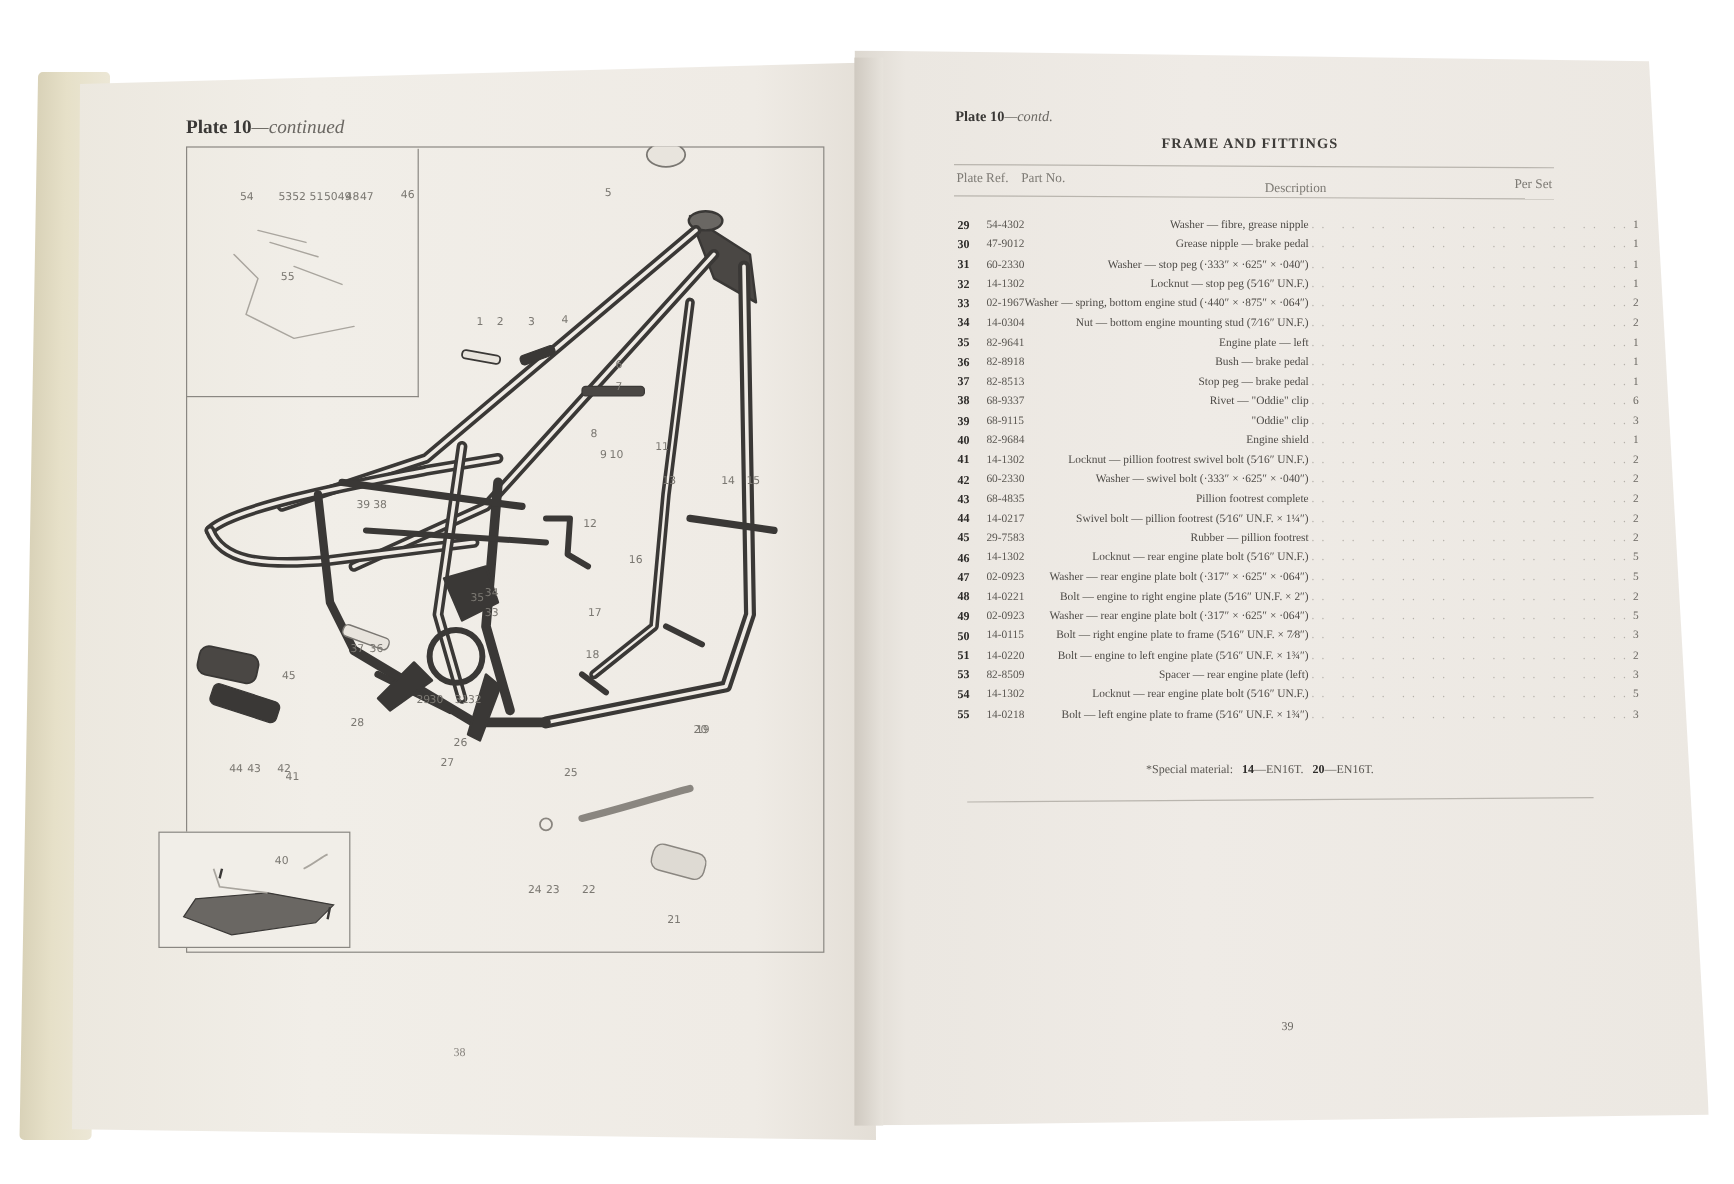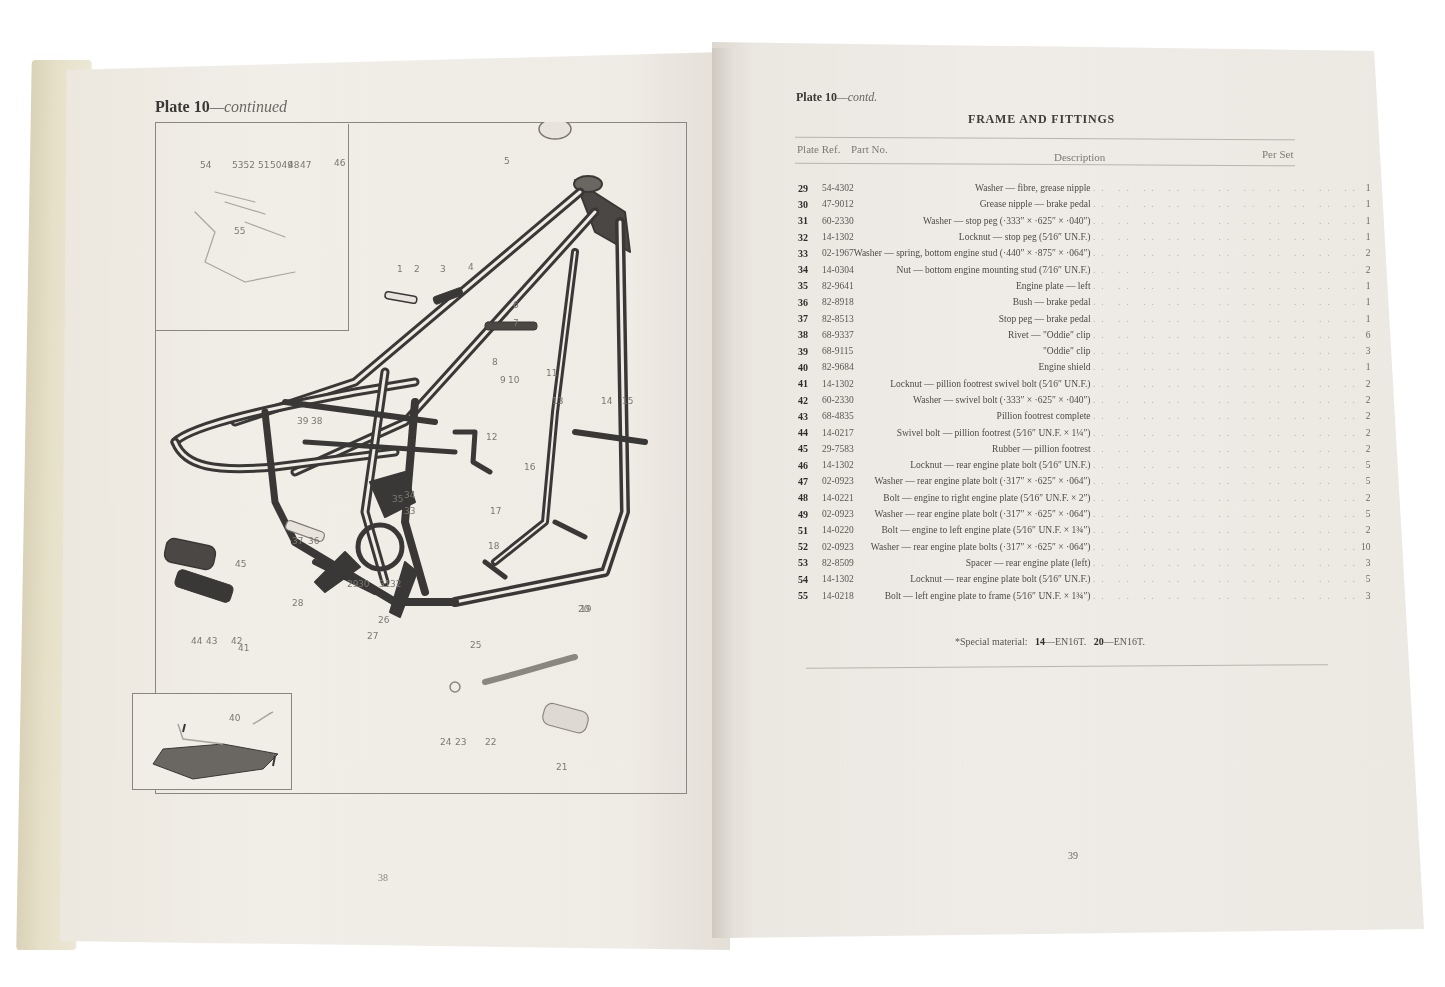--- a/index.html
+++ b/index.html
@@ -377,30 +377,30 @@
           <td class="desc"><span>Bolt — engine to right engine plate (5⁄16″ UN.F. × 2″)</span> <span class="leader">.. .. .. .. .. .. .. .. .. .. ..</span></td>
           <td class="qty">2</td>
         </tr>
         <tr>
           <td class="ref">49</td>
           <td class="partno">02-0923</td>
           <td class="desc"><span>Washer — rear engine plate bolt (·317″ × ·625″ × ·064″)</span> <span class="leader">.. .. .. .. .. .. .. .. .. .. ..</span></td>
           <td class="qty">5</td>
         </tr>
         <tr>
+          <td class="ref">50</td>
+          <td class="partno">14-0115</td>
+          <td class="desc"><span>Bolt — right engine plate to frame (5⁄16″ UN.F. × 7⁄8″)</span> <span class="leader">.. .. .. .. .. .. .. .. .. .. ..</span></td>
+          <td class="qty">3</td>
+        </tr>
+        <tr>
           <td class="ref">51</td>
           <td class="partno">14-0220</td>
           <td class="desc"><span>Bolt — engine to left engine plate (5⁄16″ UN.F. × 1¾″)</span> <span class="leader">.. .. .. .. .. .. .. .. .. .. ..</span></td>
           <td class="qty">2</td>
-        </tr>
-        <tr>
-          <td class="ref">52</td>
-          <td class="partno">02-0923</td>
-          <td class="desc"><span>Washer — rear engine plate bolts (·317″ × ·625″ × ·064″)</span> <span class="leader">.. .. .. .. .. .. .. .. .. .. ..</span></td>
-          <td class="qty">10</td>
         </tr>
         <tr>
           <td class="ref">53</td>
           <td class="partno">82-8509</td>
           <td class="desc"><span>Spacer — rear engine plate (left)</span> <span class="leader">.. .. .. .. .. .. .. .. .. .. ..</span></td>
           <td class="qty">3</td>
         </tr>
         <tr>
           <td class="ref">54</td>
           <td class="partno">14-1302</td>

